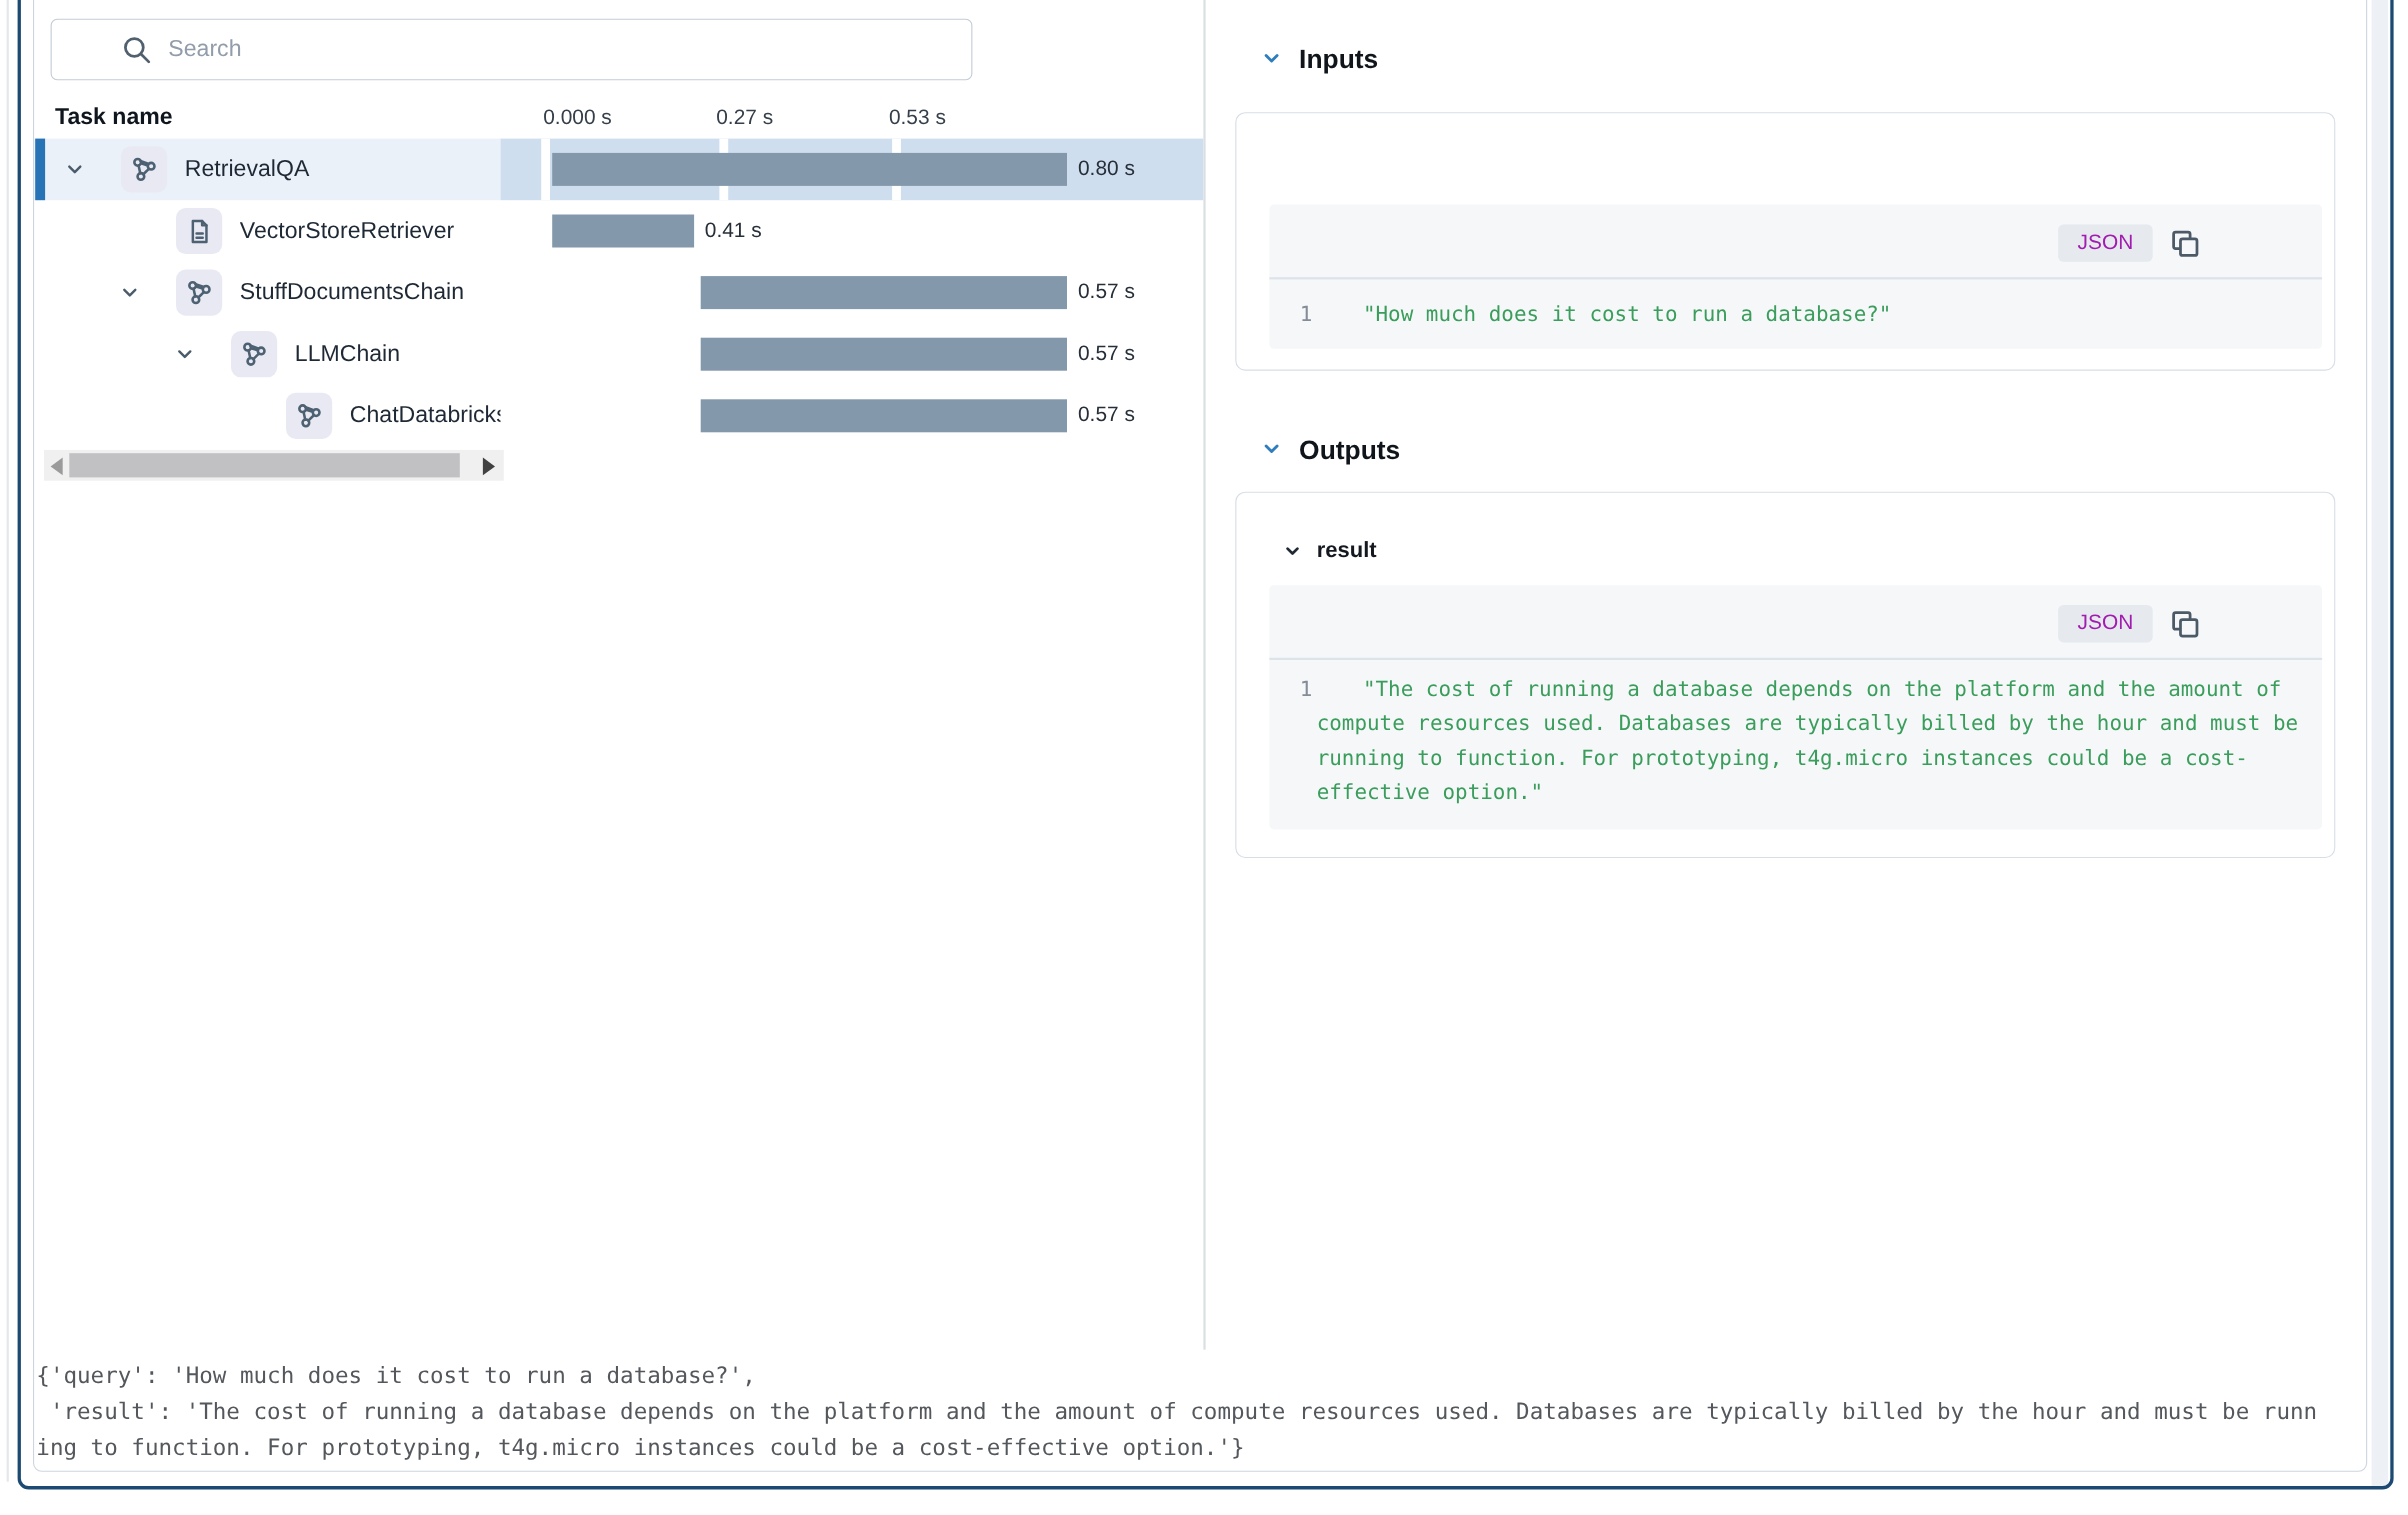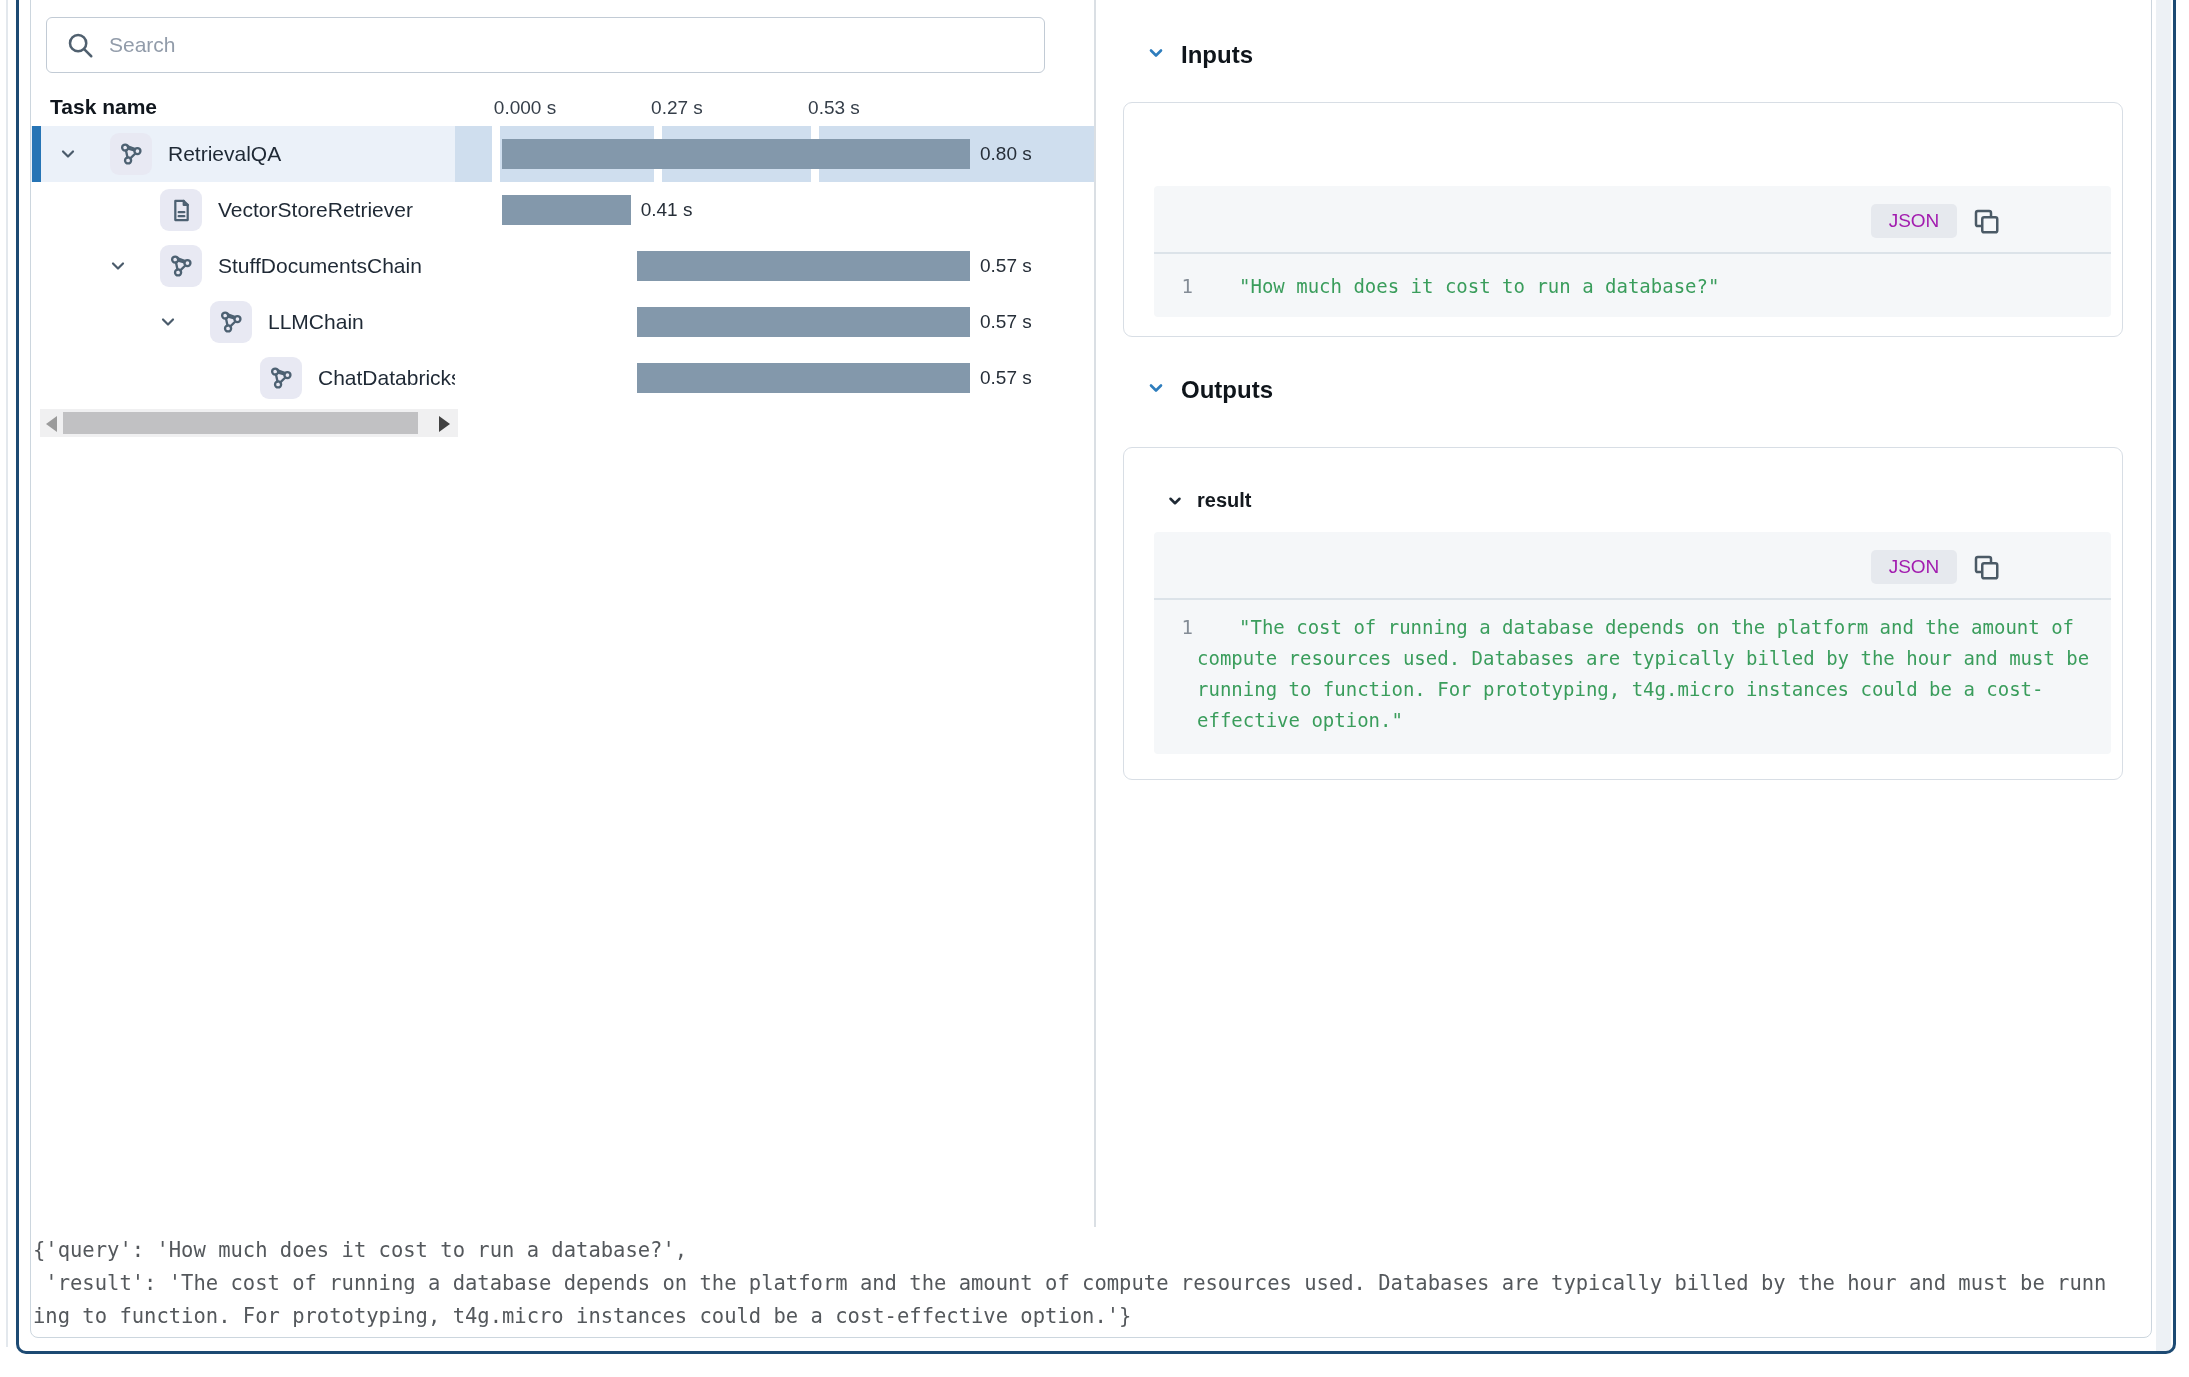--- a/index.html
+++ b/index.html
@@ -13,22 +13,22 @@
 
   
   .gutter-line{left:6px;top:0;width:2px;height:1347px;background:#e3e8ed;}
   .scroll-strip{left:2156px;top:0;width:15px;height:1351px;background:#edf1f5;}
   .navy-frame{left:16px;top:-14px;width:2160px;height:1368px;
     border:3px solid var(--frame-navy);border-radius:10px;box-sizing:border-box;background:transparent;}
   .inner-box{left:30px;top:-12px;width:2122px;height:1350px;
     border:1.5px solid #ccd6de;border-radius:8px;box-sizing:border-box;background:#fff;}
 
   
-  .search-box{left:46px;top:17px;width:999px;height:56px;box-sizing:border-box;
-    border:1.5px solid #c2cbd5;border-radius:6px;background:#fff;display:flex;align-items:center;}
+  .search-box{left:46px;top:17px;width:838px;height:56px;box-sizing:border-box;
+    border:1.5px solid #c2cbd5;border-radius:6px;background:#fff;display:flex;align-items:center;padding-left:44px;}
   .search-icon{margin-left:18px;display:flex;align-items:center;}
   .search-placeholder{margin-left:14px;font-size:21px;color:#929caa;}
 
   .task-col-header{left:50px;top:95px;font-size:21px;font-weight:700;color:#10161d;}
   .tick-label{top:97px;width:130px;text-align:center;font-size:19px;color:#353e49;}
 
   .row{left:31px;width:1063px;height:64px;}
   .row-task-bg{left:0;top:0;width:424px;height:56px;position:absolute;}
   .row-time-bg{left:424px;top:0;right:0;height:56px;position:absolute;}
   .row.selected .row-task-bg{background:var(--selected-row-bg);}
@@ -222,21 +222,21 @@
         <rect x="4" y="4" width="12" height="12" rx="1.5"></rect>
         <rect x="9" y="9" width="12" height="12" rx="1.5" fill="#f5f7f9"></rect>
       </svg>
     </span>
     <div class="code-divider" style="top:66px;"></div>
     <span class="gutter-num mono" style="left:17px;top:89px;">1</span>
     <span class="code-line mono" style="left:85px;top:89px;">"How much does it cost to run a database?"</span>
   </div>
 </div>
 
-<div class="abs section-header" style="left:1146px;top:376px;">
+<div class="abs section-header" style="left:1146px;top:396px;">
   <span>
     <svg width="20" height="20" viewBox="0 0 20 20">
         <path d="M5 7.5 L10 12.5 L15 7.5" fill="none" stroke="#2e7dbd" stroke-width="2.6" stroke-linecap="round" stroke-linejoin="round"></path>
       </svg>
   </span>
   <span class="section-title">Outputs</span>
 </div>
 
 <div class="abs card" style="left:1123px;top:447px;width:1000px;height:333px;">
   <div class="abs section-header" style="left:42px;top:41px;gap:13px;">

